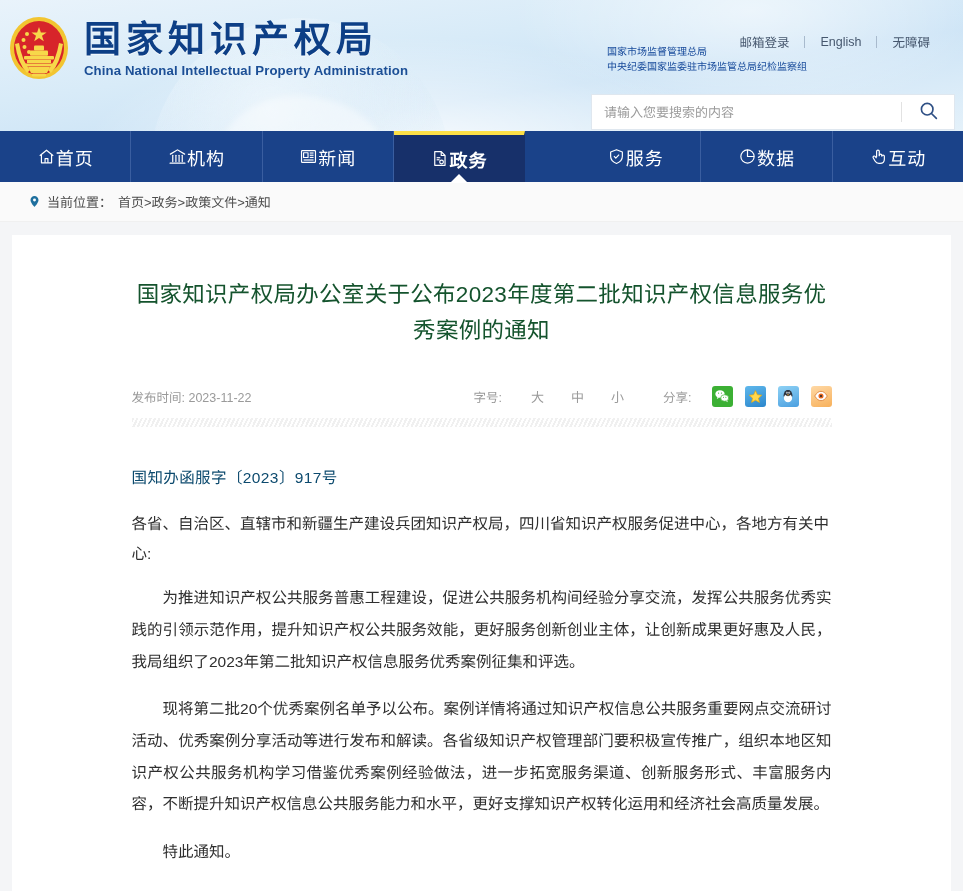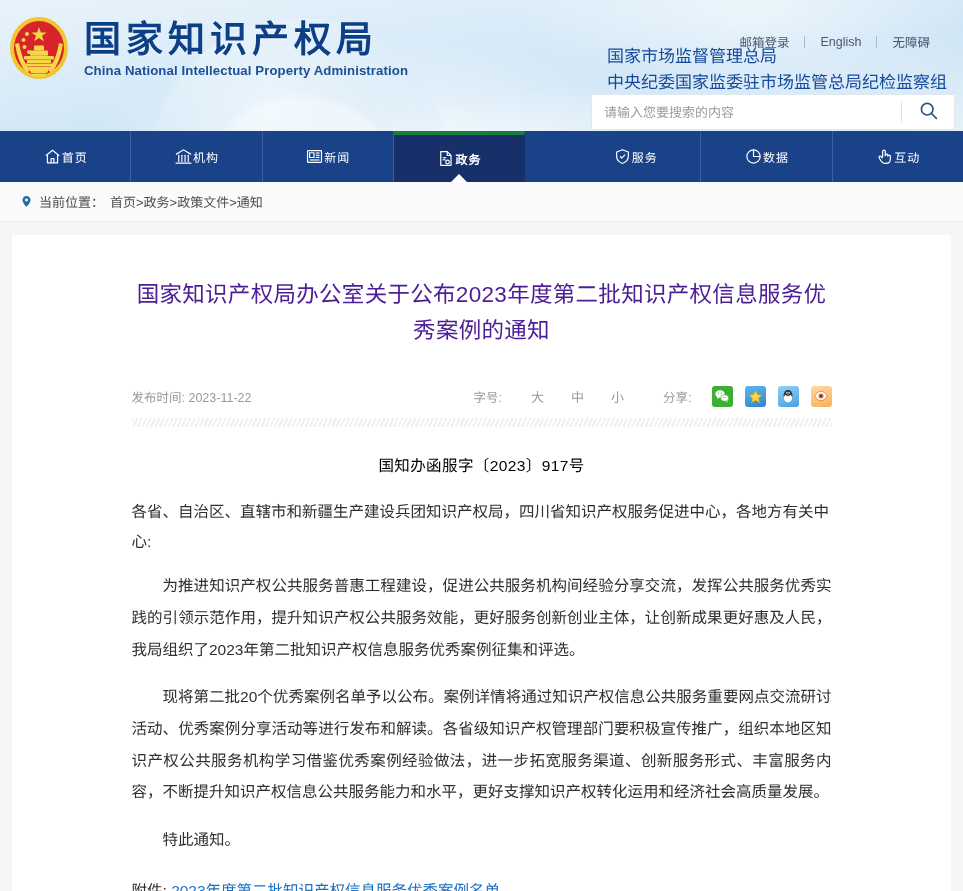--- a/index.html
+++ b/index.html
@@ -106,21 +106,21 @@
     width: 1px;
     height: 12px;
     background: #a8bacd;
   }
 
   .agency-lines {
     position: absolute;
     left: 607px;
     top: 44px;
     z-index: 3;
-    font-size: 17px;
+    font-size: 10px;
     line-height: 1.5;
     color: #16499a;
     white-space: nowrap;
   }
 
   .search-wrap {
     position: absolute;
     left: 591px;
     top: 94px;
     width: 364px;
@@ -163,39 +163,39 @@
     background: #1a4289;
     position: relative;
   }
   .nav-item {
     flex: 1 1 0;
     display: flex;
     align-items: center;
     justify-content: center;
     gap: 0;
     color: #ffffff;
-    font-size: 12px;
+    font-size: 18px;
     letter-spacing: 1px;
     cursor: pointer;
     position: relative;
     border-right: 1px solid #3a5ea0;
     box-sizing: border-box;
     background: #1a4289;
   }
   .nav-item:last-child { border-right: 0; }
   .nav-item .nav-ico {
     display: inline-flex;
     align-items: center;
     justify-content: center;
     width: 19px;
     height: 19px;
   }
   .nav-item.active {
     background: #17306a;
-    border-top: 4px solid #15803d;
+    border-top: 4px solid #fde047;
     border-right-color: #17306a;
     font-weight: bold;
   }
   .nav-item.active + .nav-item { border-left: 0; margin-left: 45px; }
   .nav-item.active .caret {
     position: absolute;
     bottom: -1px;
     left: 50%;
     transform: translateX(-50%);
     width: 0; height: 0;
@@ -203,21 +203,21 @@
     border-right: 9px solid transparent;
     border-bottom: 9px solid #ffffff;
   }
 
   
   .breadcrumb-bar {
     height: 39px;
     background: #fafafa;
     display: flex;
     align-items: center;
-    padding-left: 20px;
+    padding-left: 28px;
     font-size: 13px;
     color: #4d4d4d;
     border-bottom: 1px solid #f0f0f0;
     gap: 6px;
   }
   .breadcrumb-bar .pin { display: inline-flex; }
 
   
   .page-body {
     background: #f4f5f7;
@@ -231,21 +231,21 @@
     padding: 36px 0 0 0;
     box-sizing: border-box;
   }
   .article-inner {
     width: 700px;
     margin: 0 auto;
   }
   .article-title {
     font-size: 22.5px;
     line-height: 1.62;
-    color: #4c1d95;
+    color: #14532d;
     text-align: center;
     font-weight: normal;
     margin: 6px 0 0 0;
     letter-spacing: 0.3px;
   }
   .meta-row {
     display: flex;
     align-items: center;
     margin-top: 36px;
     font-size: 12.5px;
@@ -283,24 +283,23 @@
     margin-top: 11px;
     height: 9px;
     background-image: repeating-linear-gradient(
       115deg,
       #f0f0f0 0px, #f0f0f0 2px,
       #ffffff 2px, #ffffff 4px
     );
   }
 
   .doc-number {
-    text-align: center;
     font-size: 15.5px;
-    color: #000000;
-    margin-top: 26px;
+    color: #0c4a6e;
+    margin-top: 38px;
     letter-spacing: 0.4px;
   }
   .salutation {
     font-size: 15.5px;
     color: #2f2f2f;
     margin-top: 22px;
     line-height: 1.95;
   }
   .para {
     font-size: 15.5px;

